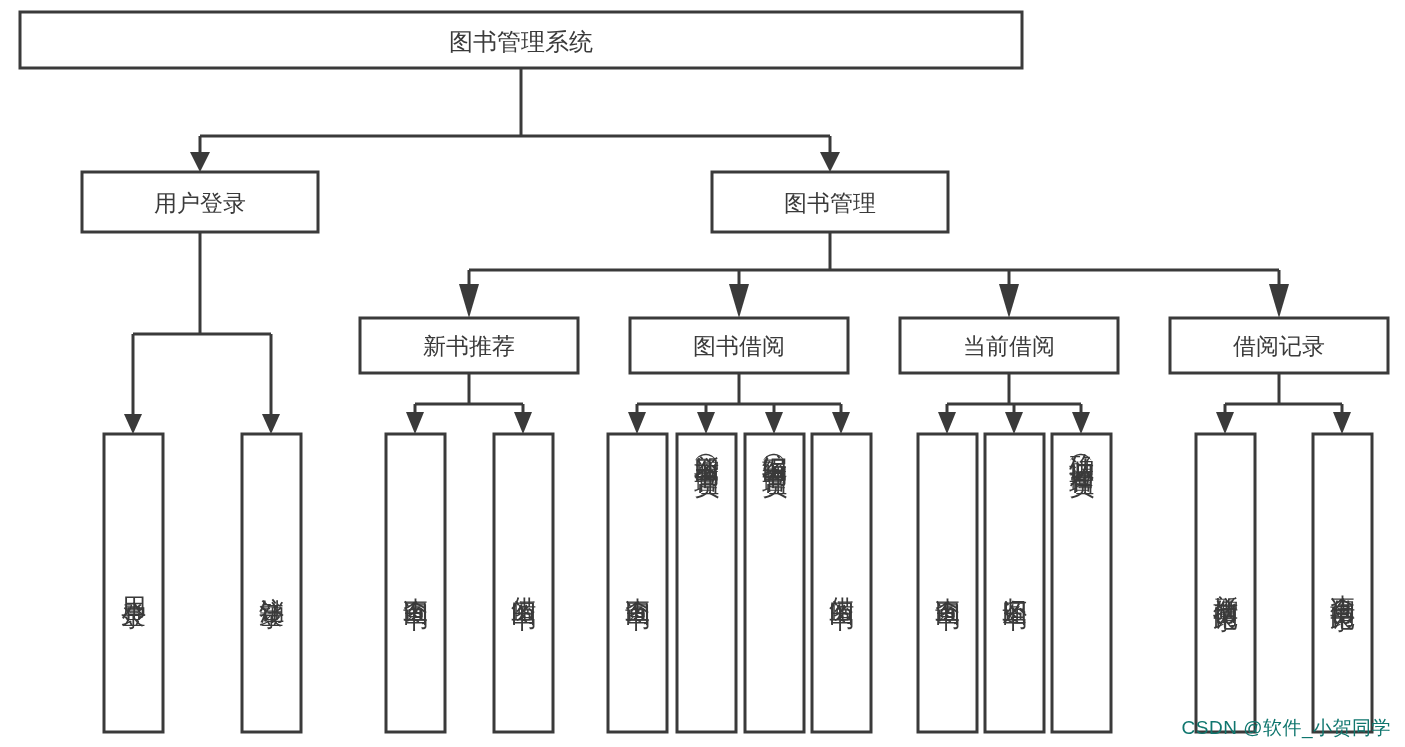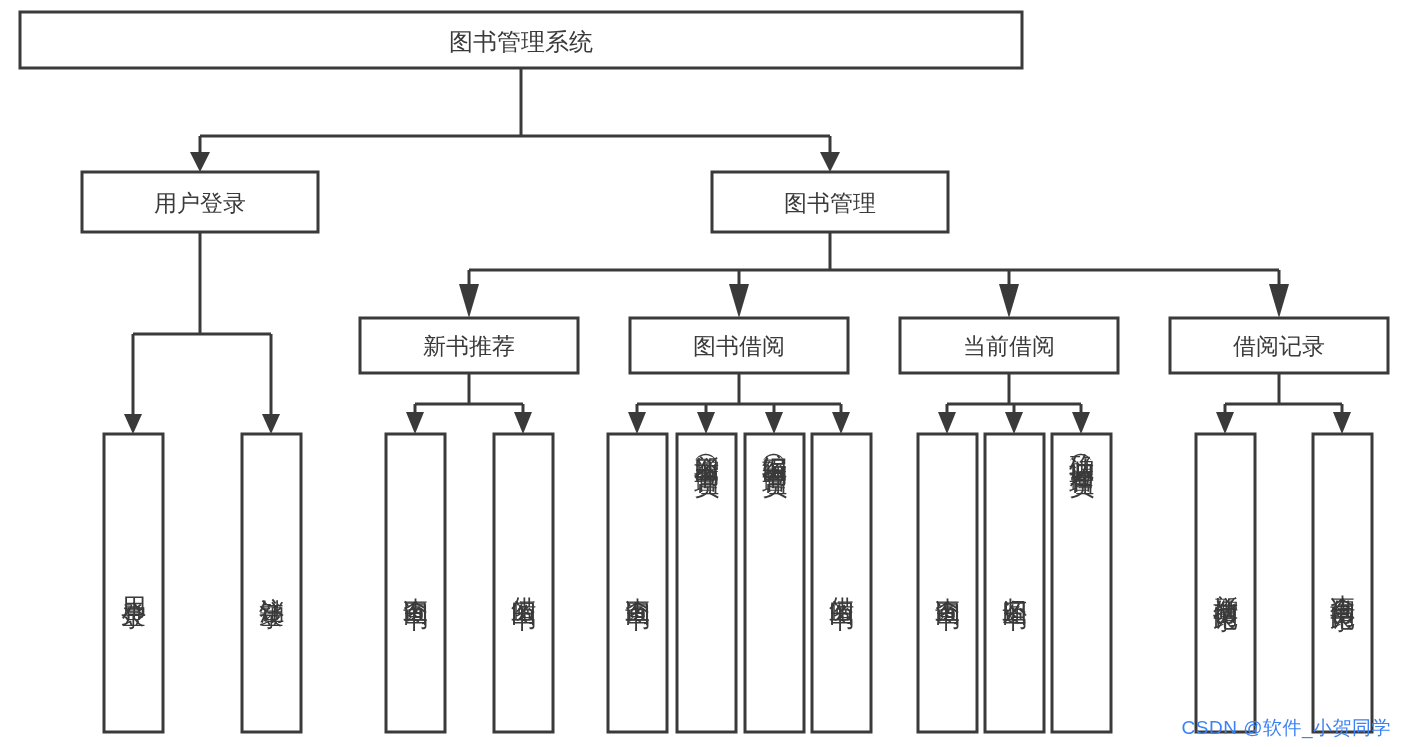--- a/index.html
+++ b/index.html
@@ -72,21 +72,21 @@
     letter-spacing: 3px;
     color: #3a3a3a;
     white-space: nowrap;
   }
   .watermark {
     position: absolute;
     right: 14px;
     bottom: 6px;
     font-family: "Liberation Sans", "DejaVu Sans", sans-serif;
     font-size: 19px;
-    color: #3b82f6;
+    color: #0f766e;
     letter-spacing: 0.5px;
     user-select: none;
   }
 </style>
 </head>
 <body>
 
 <div id="diagram-root">
 
   <svg class="diagram-canvas" viewBox="0 0 1405 747">

